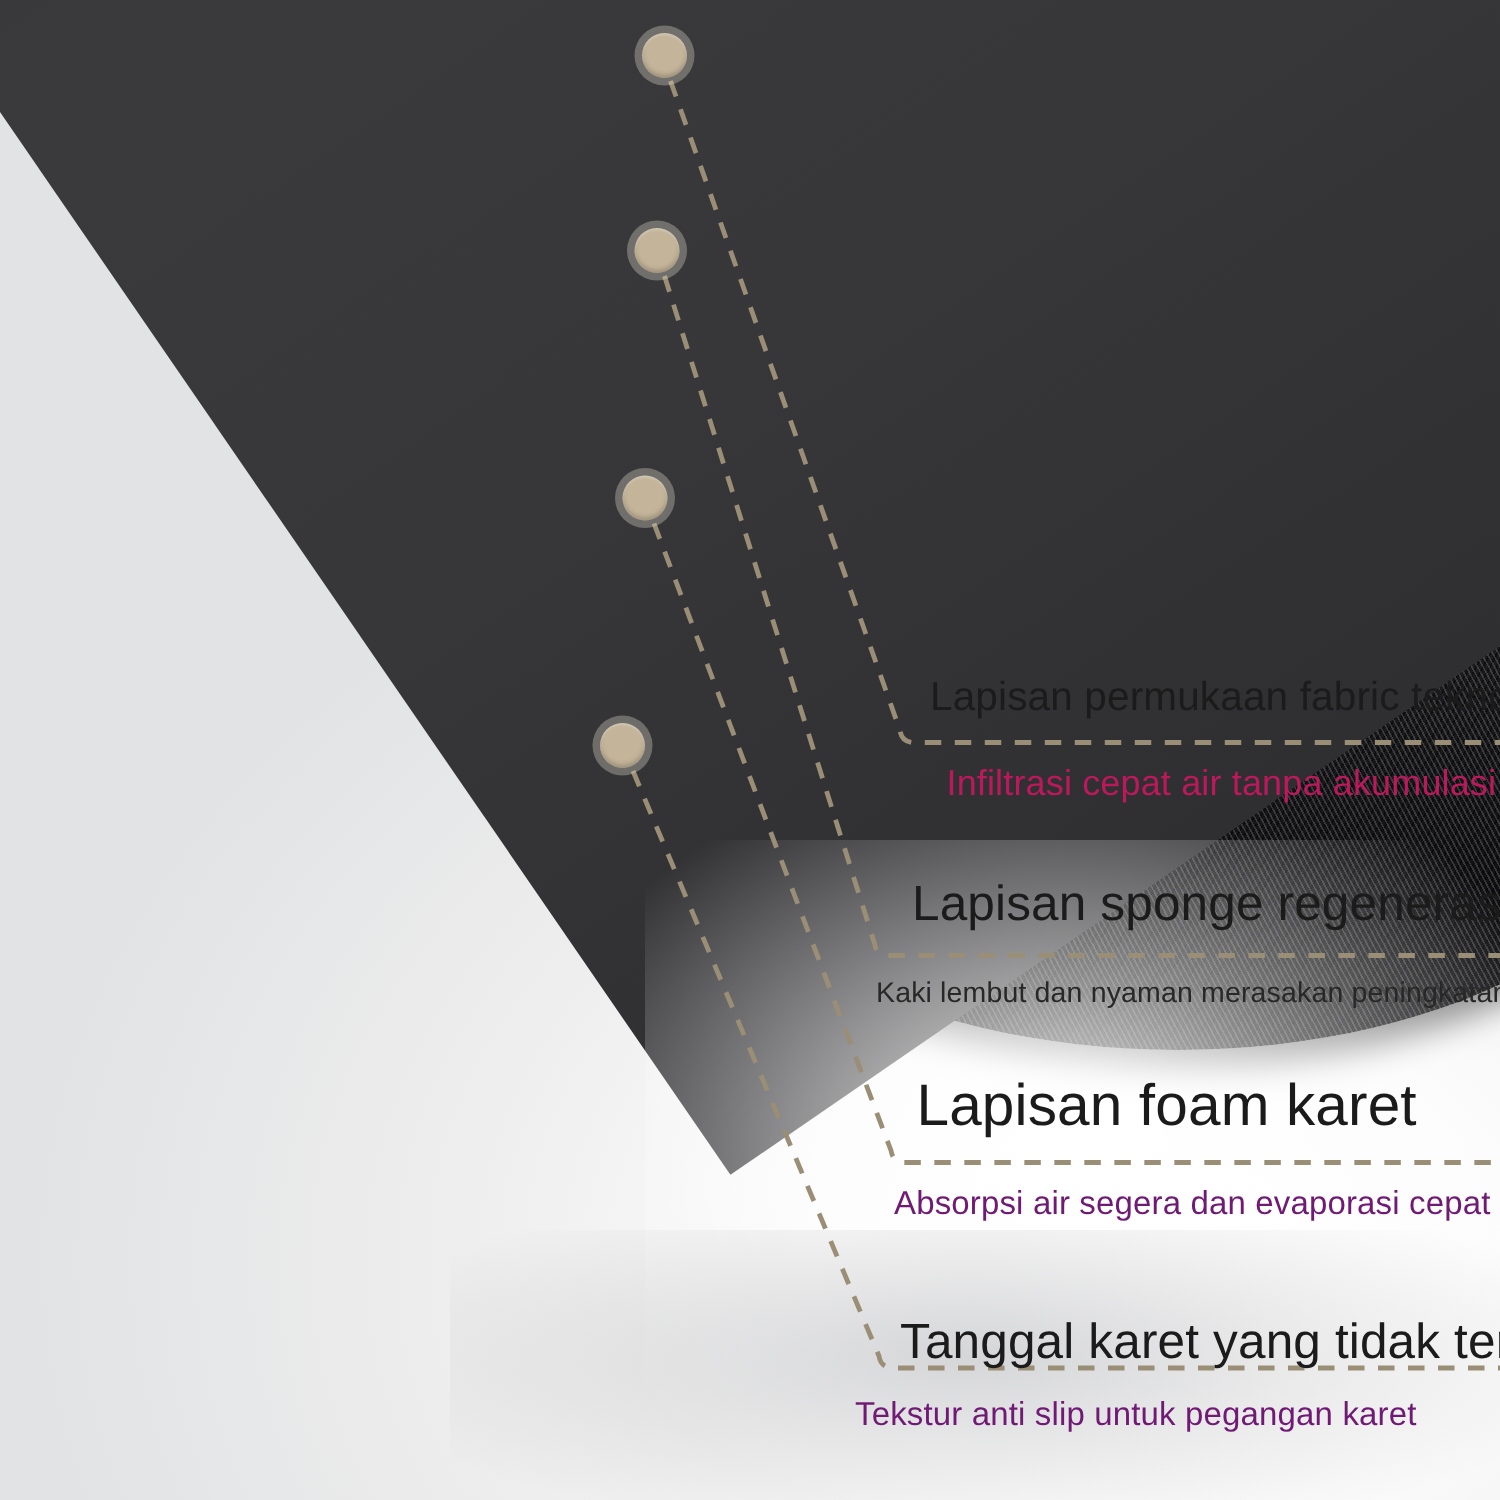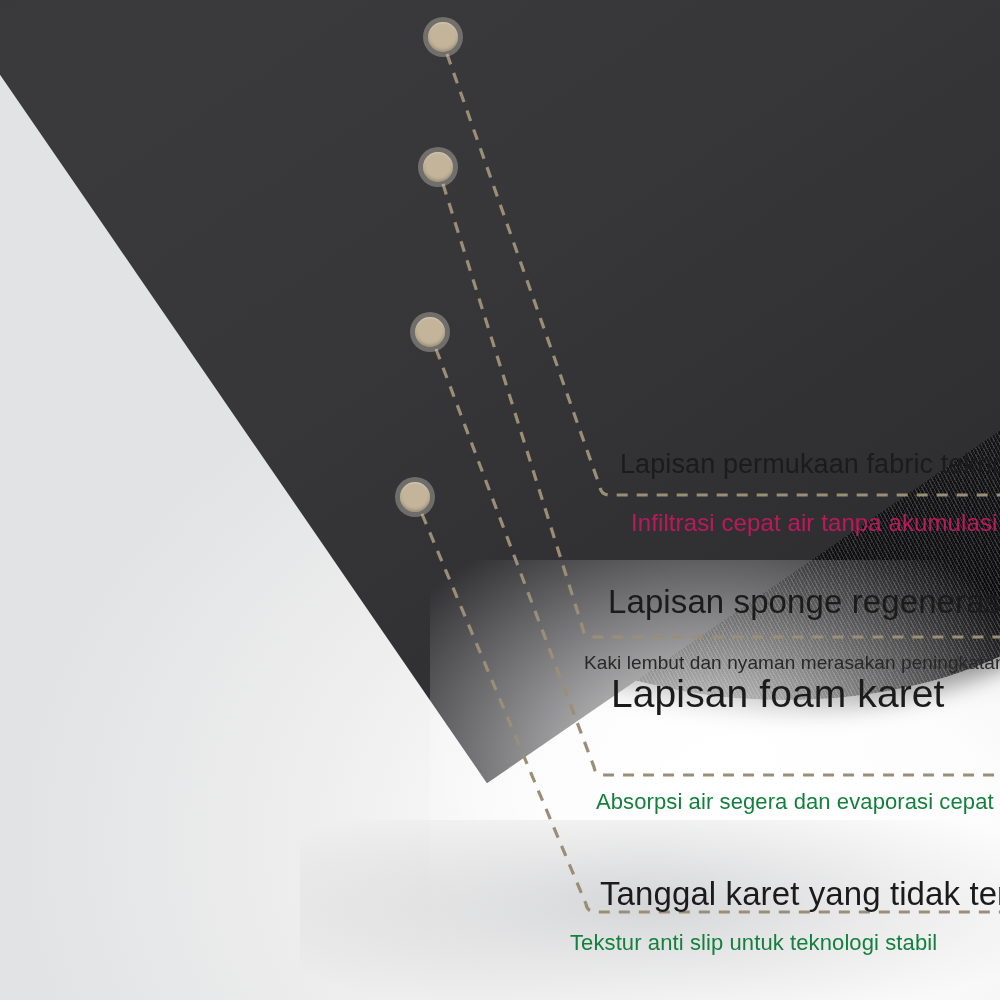--- a/index.html
+++ b/index.html
@@ -91,21 +91,21 @@
   
   #leaders{position:absolute;inset:0;}
 
   
   .label{position:absolute;color:#1b1b1b;white-space:nowrap;letter-spacing:.1px;}
   .t-head-sm{font-size:27px;font-weight:400;}
   .t-head-md{font-size:33px;font-weight:400;}
   .t-head-lg{font-size:39px;font-weight:400;}
   .t-sub{font-size:24px;font-weight:400;color:#be185d;}
   .t-sub-sm{font-size:19px;font-weight:400;color:#282828;}
-  .t-sub-md{font-size:22px;font-weight:400;color:#15803d;}
+  .t-sub-md{font-size:22px;font-weight:400;color:#701a75;}
 </style>
 </head>
 <body>
 
 <div id="stage">
 
   <div class="photo">
 
     <div class="bg-light"></div>
 
@@ -163,19 +163,19 @@
     <div class="ring"></div>
     <div class="core" style="left:5px;top:5px;width:30px;height:30px;"></div>
   </div>
 
   <div class="label t-head-sm" style="left:620px;top:449px;">Lapisan permukaan fabric teknologi</div>
   <div class="label t-sub" style="left:631px;top:509px;">Infiltrasi cepat air tanpa akumulasi</div>
 
   <div class="label t-head-md" style="left:608px;top:583px;">Lapisan sponge regenerasi</div>
   <div class="label t-sub-sm" style="left:584px;top:652px;">Kaki lembut dan nyaman merasakan peningkatan</div>
 
-  <div class="label t-head-lg" style="left:611px;top:672px;text-align:right;">Lapisan foam karet</div>
+  <div class="label t-head-lg" style="left:611px;top:716px;text-align:right;">Lapisan foam karet</div>
   <div class="label t-sub-md" style="left:596px;top:789px;">Absorpsi air segera dan evaporasi cepat</div>
 
   <div class="label t-head-md" style="left:600px;top:875px;">Tanggal karet yang tidak tergelincir</div>
-  <div class="label t-sub-md" style="left:570px;top:930px;">Tekstur anti slip untuk teknologi stabil</div>
+  <div class="label t-sub-md" style="left:570px;top:930px;">Tekstur anti slip untuk pegangan karet</div>
 
 </div>
 
 </body></html>

